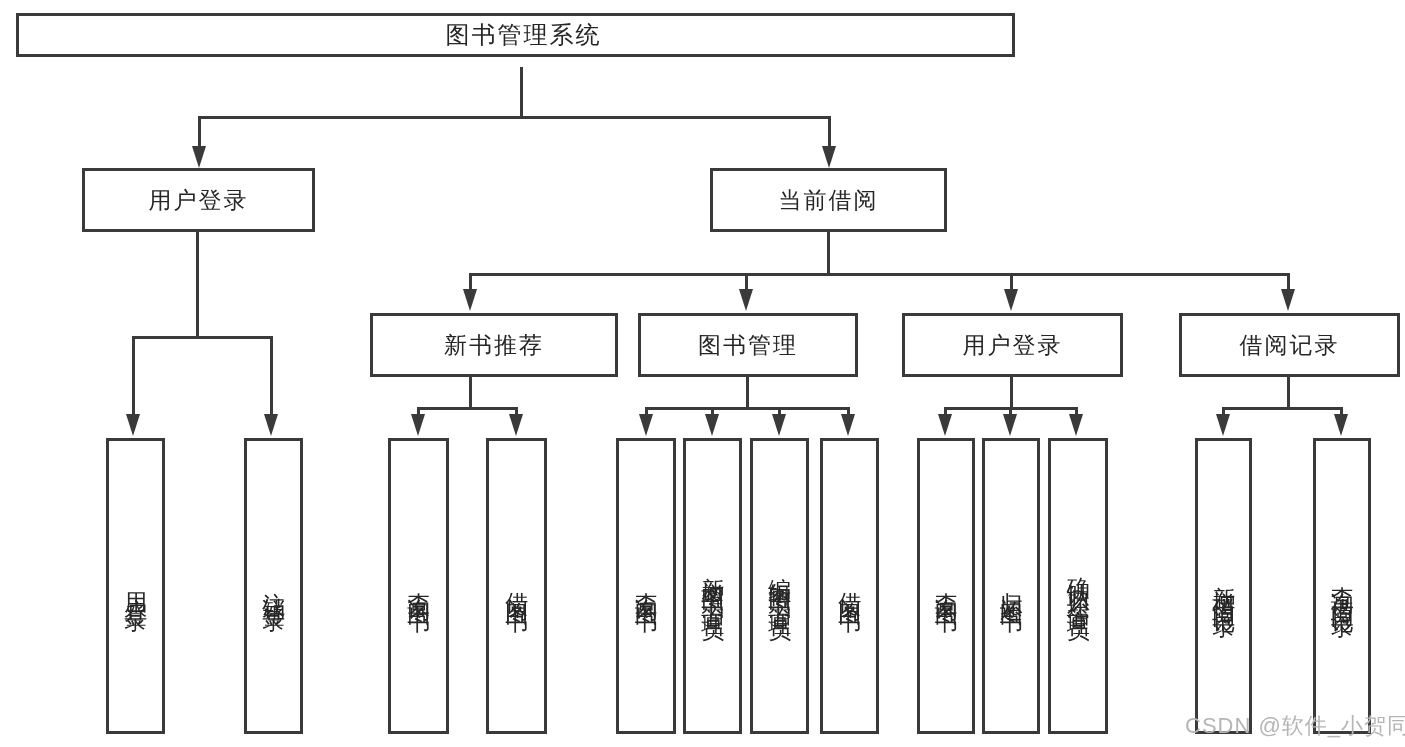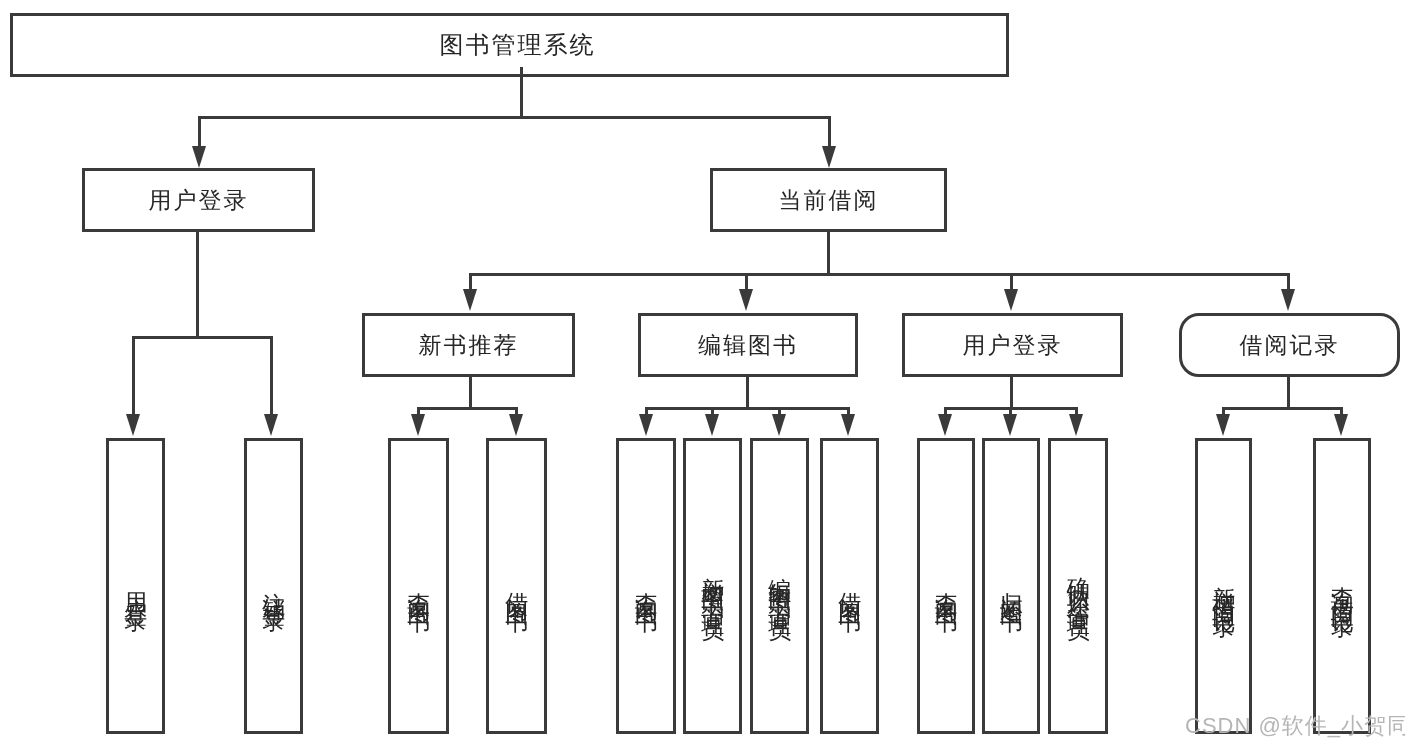--- a/index.html
+++ b/index.html
@@ -29,45 +29,45 @@
   #watermark{
     position:absolute;left:1185px;top:711px;font-size:22px;color:#b5b5b5;
     letter-spacing:1px;white-space:nowrap;
   }
 </style>
 </head>
 <body>
 
 <div id="canvas">
 
-  <div class="box" style="left:10px;top:13px;width:999px;height:64px;font-size:24px;padding-left:16px;">
+  <div class="box" style="left:16px;top:13px;width:999px;height:44px;font-size:24px;padding-left:16px;">
     <span>图书管理系统</span>
   </div>
 
   <div class="box" style="left:82px;top:168px;width:233px;height:64px;">
     <span>用户登录</span>
   </div>
 
   <div class="box" style="left:710px;top:168px;width:237px;height:64px;">
     <span>当前借阅</span>
   </div>
 
-  <div class="box" style="left:362px;top:313px;width:213px;height:64px;">
+  <div class="box" style="left:370px;top:313px;width:248px;height:64px;">
     <span>新书推荐</span>
   </div>
 
   <div class="box" style="left:638px;top:313px;width:220px;height:64px;">
-    <span>编辑图书</span>
+    <span>图书管理</span>
   </div>
 
   <div class="box" style="left:902px;top:313px;width:221px;height:64px;">
     <span>用户登录</span>
   </div>
 
-  <div class="box" style="left:1179px;top:313px;width:221px;height:64px;border-radius:20px;">
+  <div class="box" style="left:1179px;top:313px;width:221px;height:64px;">
     <span>借阅记录</span>
   </div>
 
   <div class="box leaf" style="left:106px;top:438px;width:59px;height:296px;">
     <span class="vtext">用户登录</span>
   </div>
 
   <div class="box leaf" style="left:244px;top:438px;width:59px;height:296px;">
     <span class="vtext">注销登录</span>
   </div>

